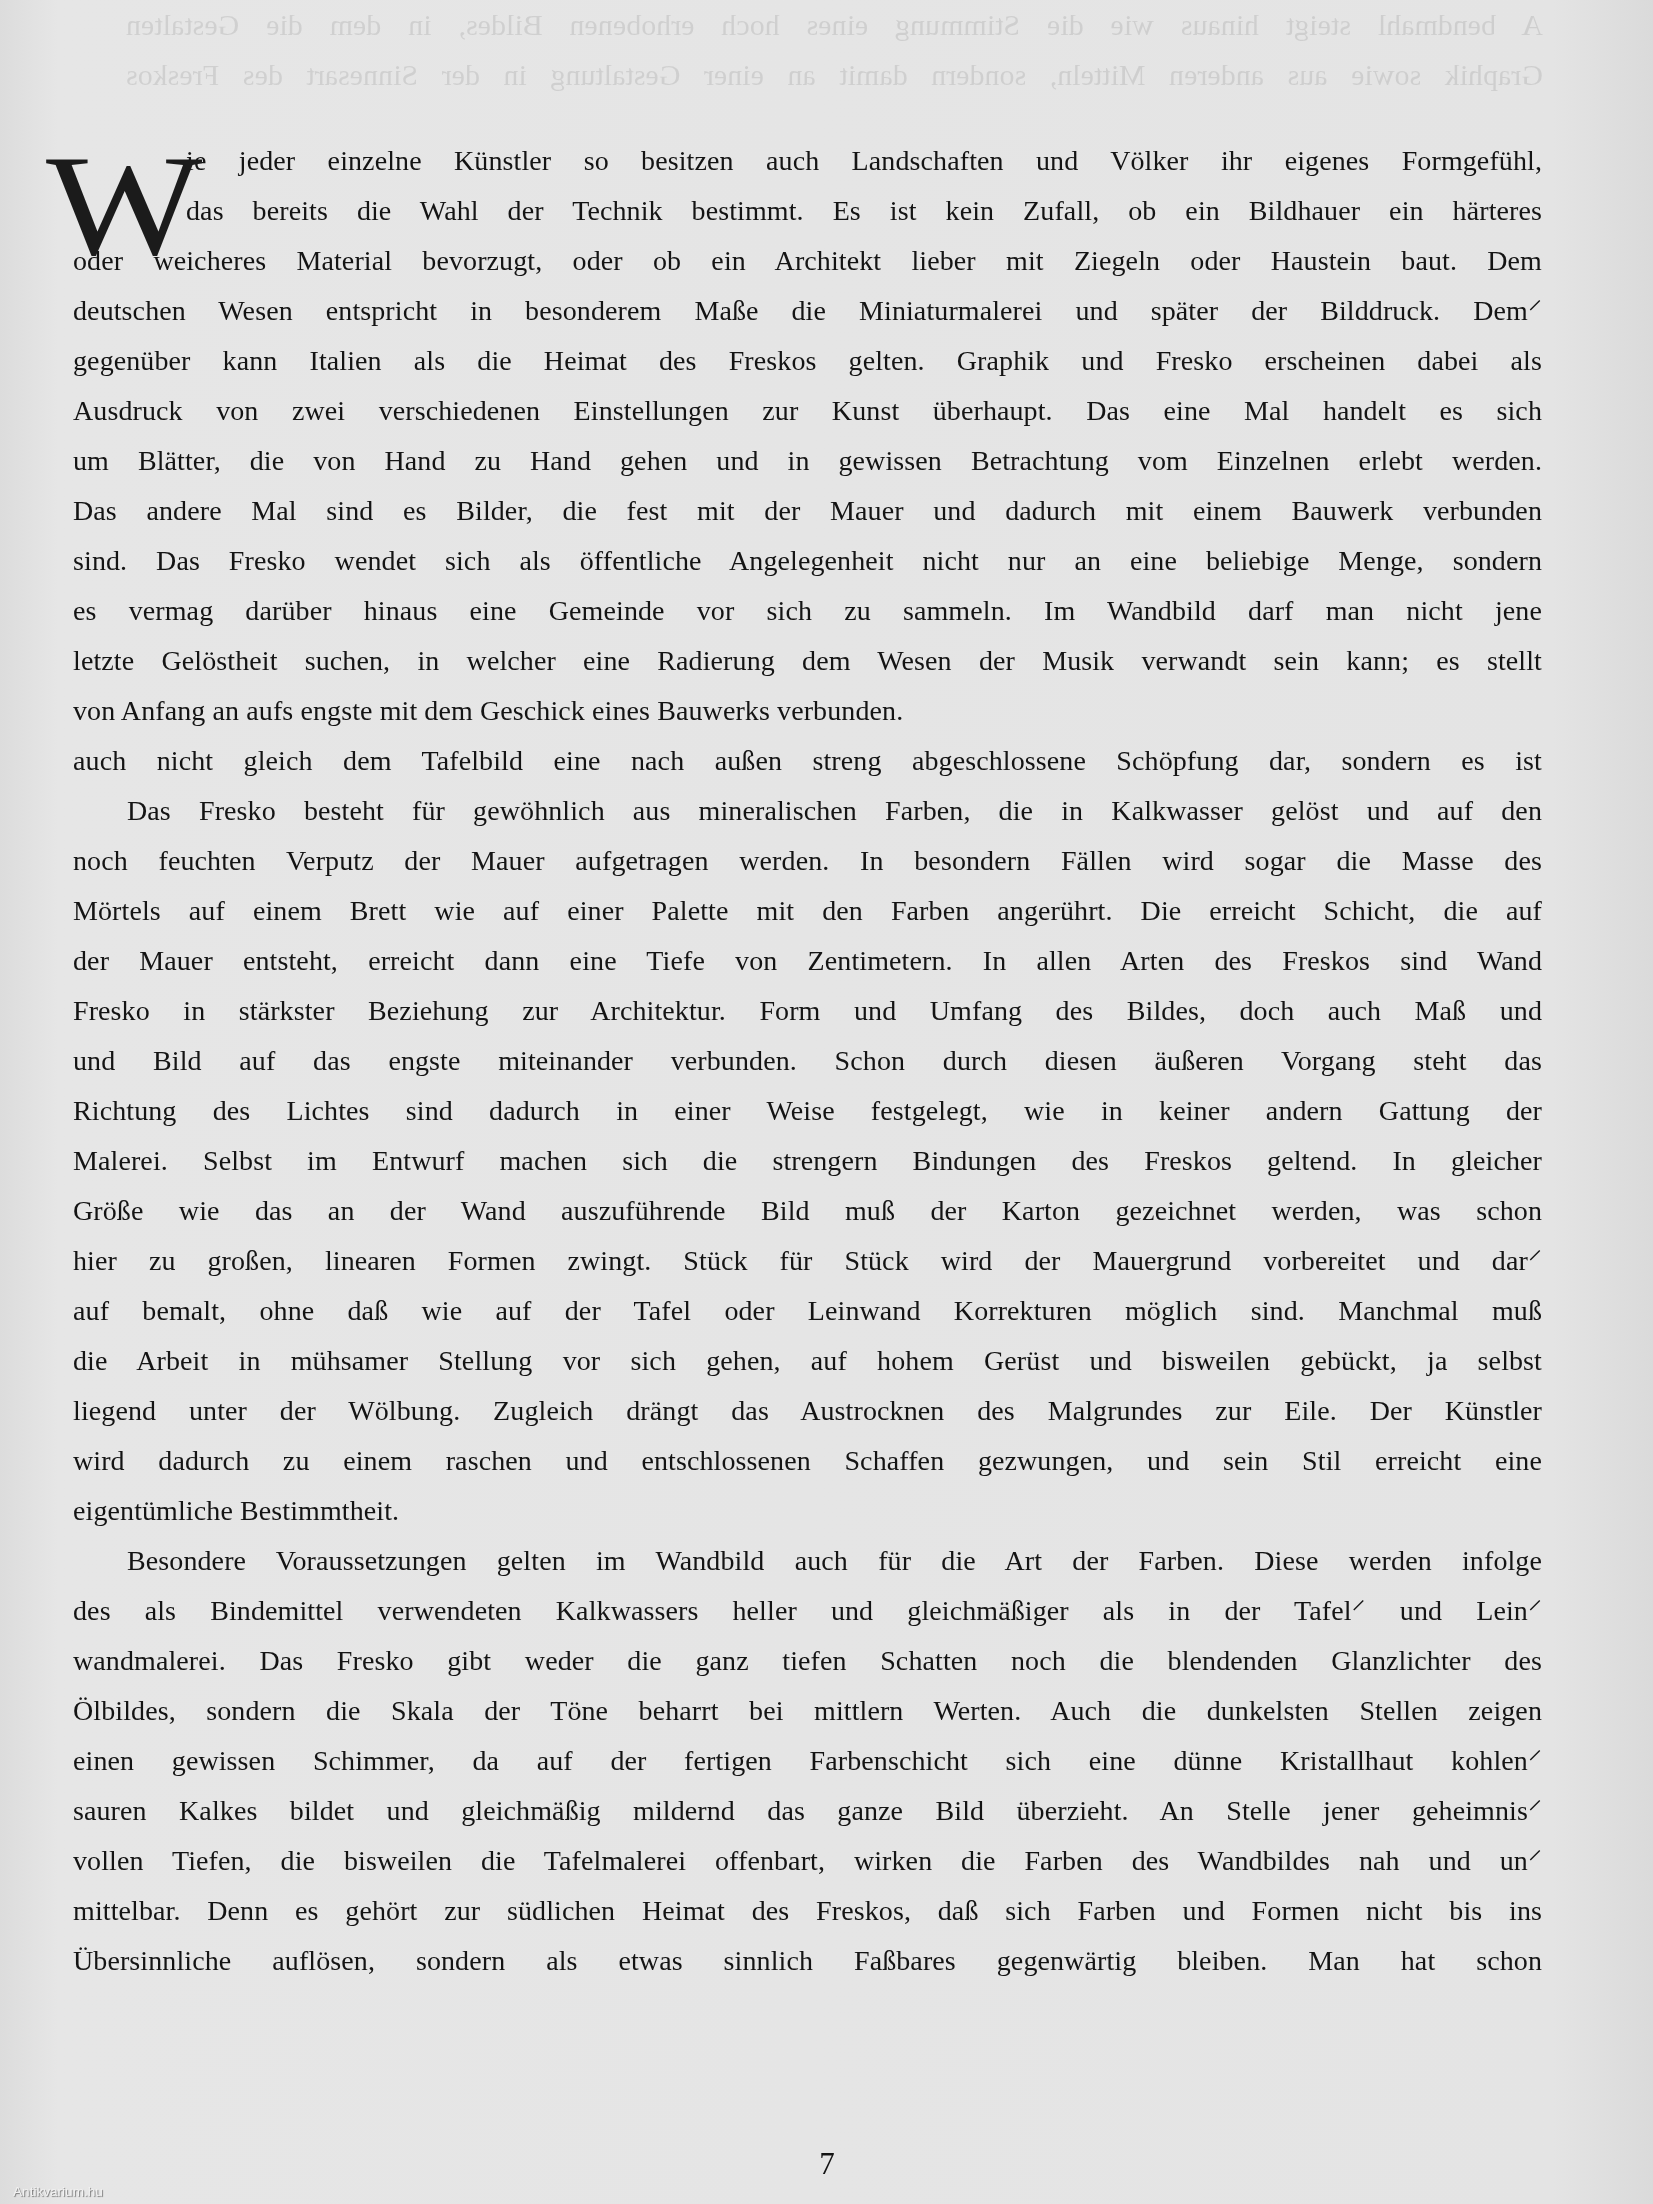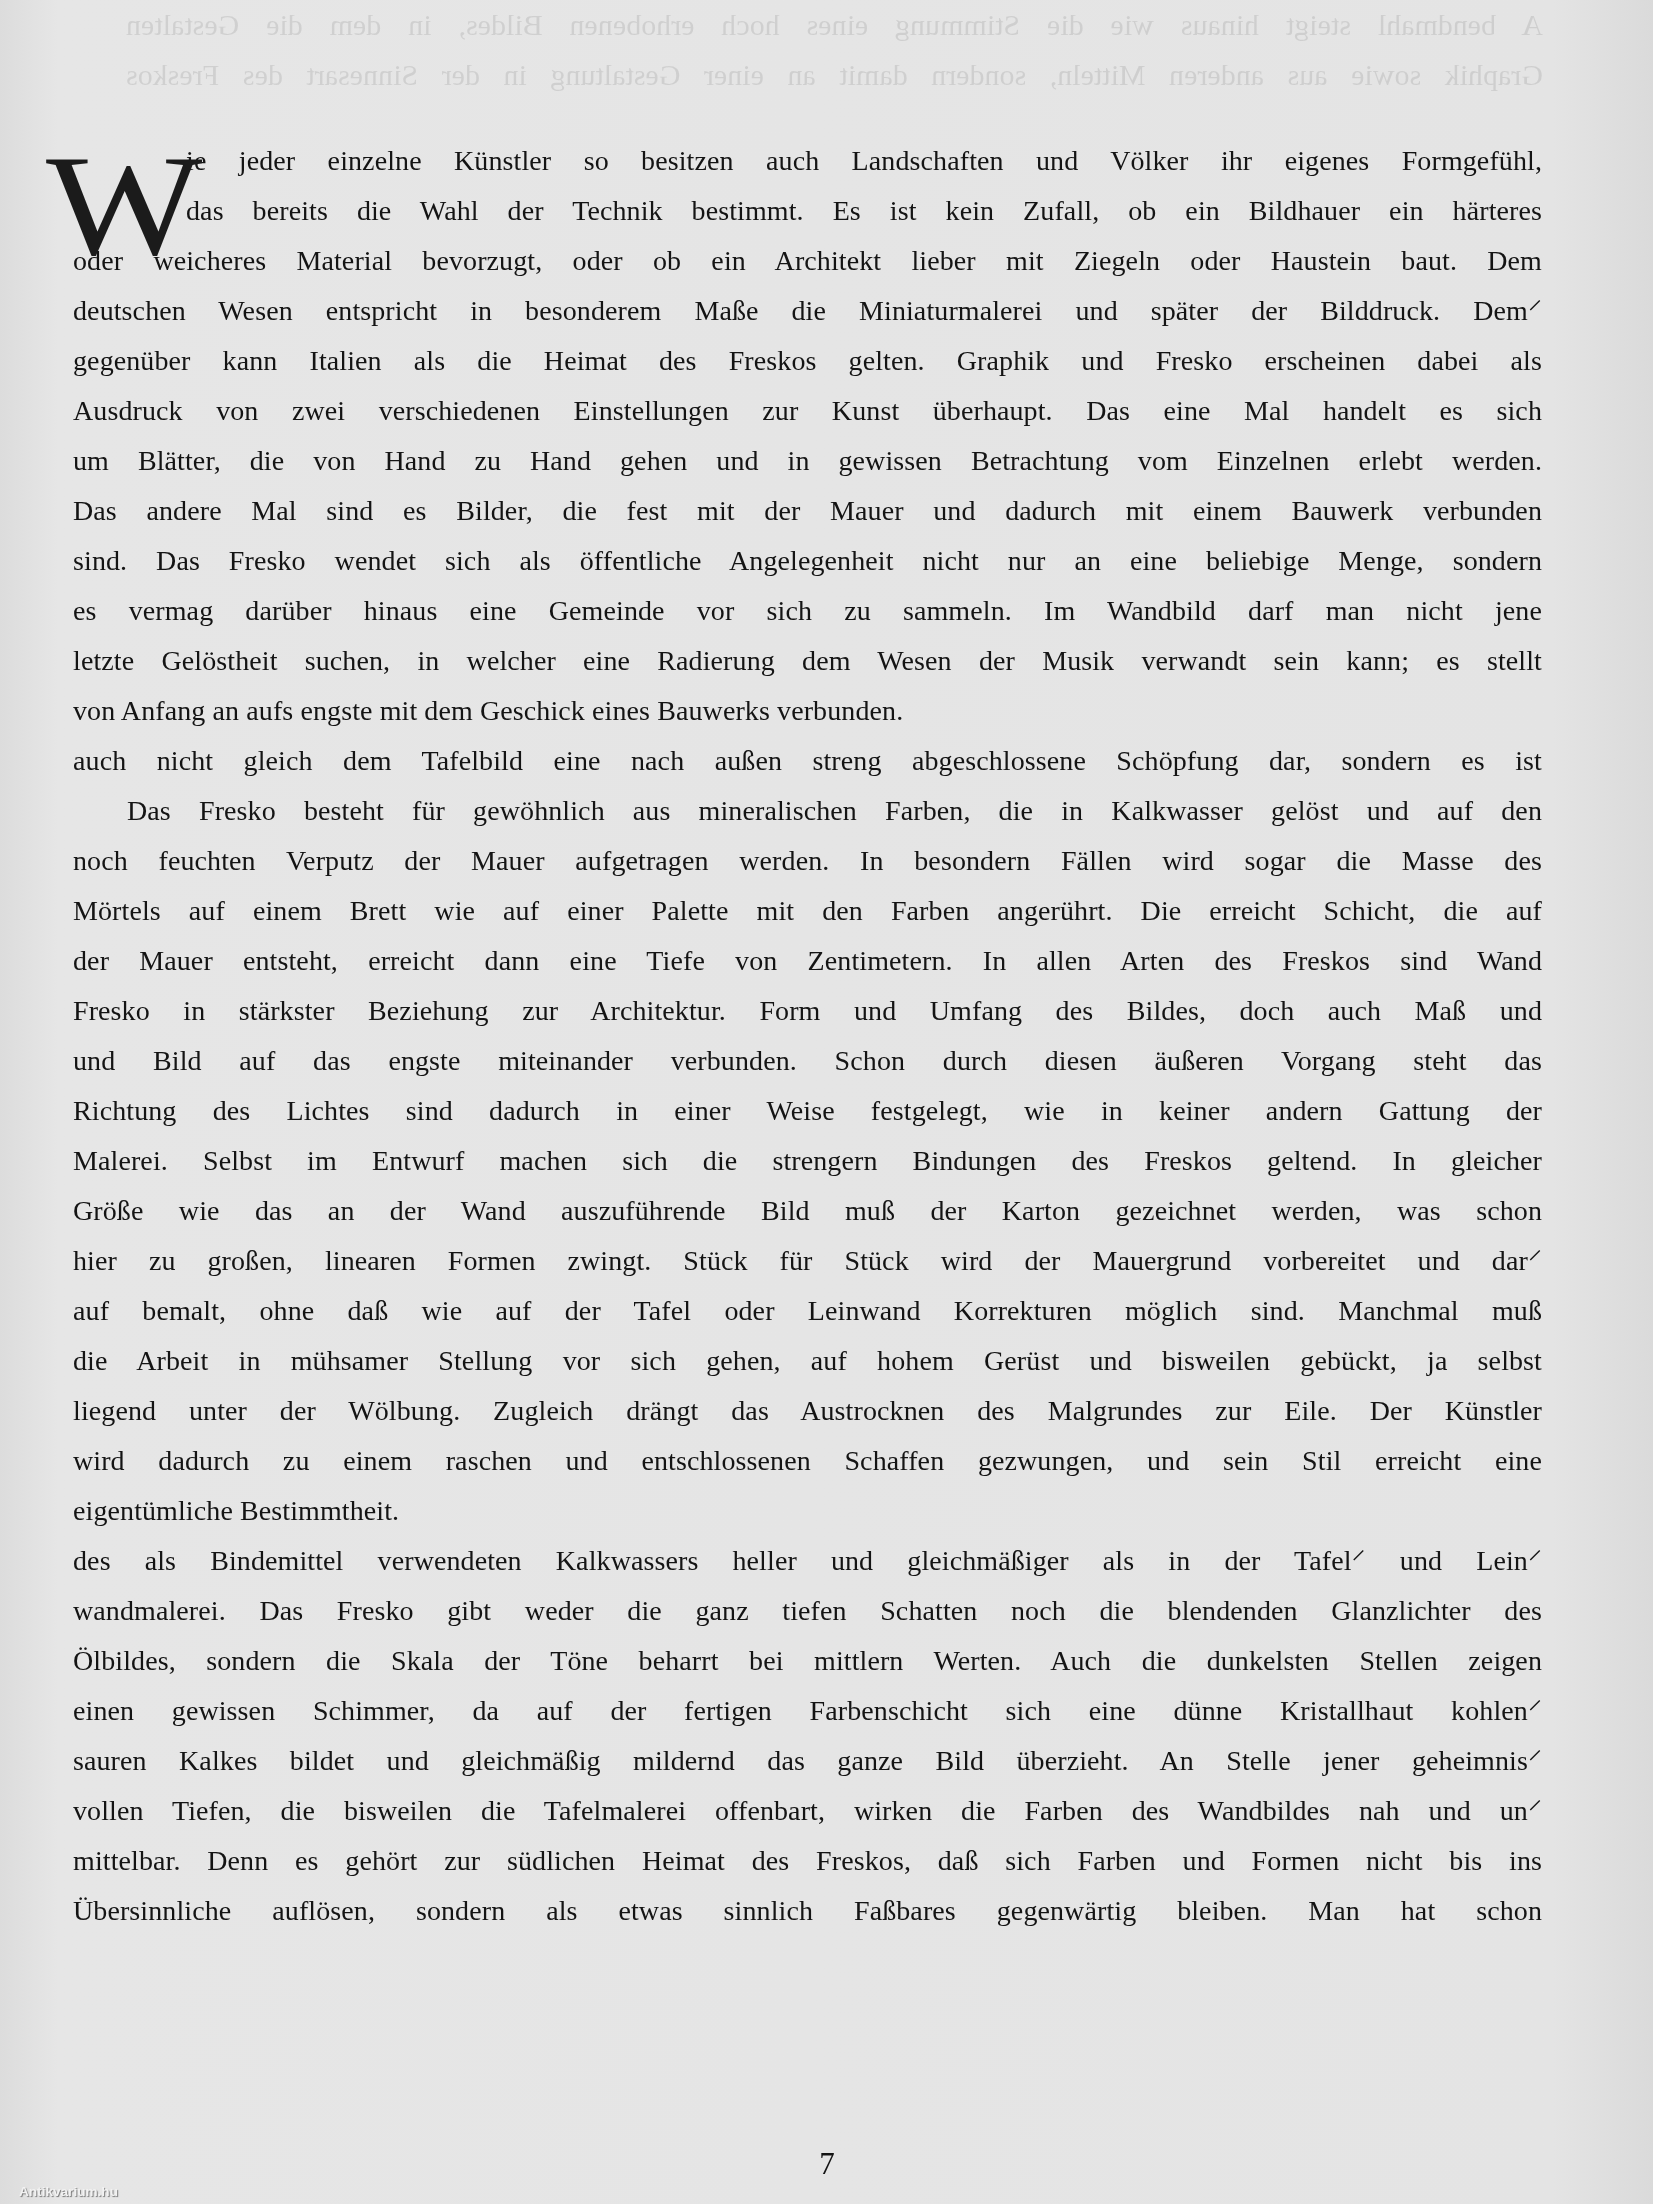--- a/index.html
+++ b/index.html
@@ -35,22 +35,22 @@
     position: absolute; left: -27px; top: 11.6px;
     font-size: 144px; line-height: 116px; font-weight: normal;
     color: #1b1b1b;
     transform: scaleX(1.15); transform-origin: left top;
   }
   .page-number {
     position: absolute; left: 0; width: 1654px; top: 2146px;
     text-align: center; font-size: 31px;
   }
   .watermark {
-    position: absolute; left: 19px; bottom: 5.8px;
-    font-family: "Liberation Sans", sans-serif; font-size: 13.6px; font-weight: bold;
+    position: absolute; left: 13px; bottom: 5.8px;
+    font-family: "Liberation Sans", sans-serif; font-size: 13.6px; font-weight: normal;
     color: #f2f2f2; text-shadow: 1px 1px 1px #777;
   }
 </style>
 </head>
 <body>
 
 <div class="bleed">
   <div>A bendmahl steigt hinaus wie die Stimmung eines hoch erhobenen Bildes, in dem die Gestalten</div>
   <div>Graphik sowie aus anderen Mitteln, sondern damit an einer Gestaltung in der Sinnesart des Freskos</div>
 </div>
@@ -85,20 +85,21 @@
     <div class="line">Größe wie das an der Wand auszuführende Bild muß der Karton gezeichnet werden, was schon</div>
     <div class="line">hier zu großen, linearen Formen zwingt. Stück für Stück wird der Mauergrund vorbereitet und dar⸍</div>
     <div class="line">auf bemalt, ohne daß wie auf der Tafel oder Leinwand Korrekturen möglich sind. Manchmal muß</div>
     <div class="line">die Arbeit in mühsamer Stellung vor sich gehen, auf hohem Gerüst und bisweilen gebückt, ja selbst</div>
     <div class="line">liegend unter der Wölbung. Zugleich drängt das Austrocknen des Malgrundes zur Eile. Der Künstler</div>
     <div class="line">wird dadurch zu einem raschen und entschlossenen Schaffen gezwungen, und sein Stil erreicht eine</div>
     <div class="line last">eigentümliche Bestimmtheit.</div>
   </div>
 
   <div>
+    <div class="line indent">Besondere Voraussetzungen gelten im Wandbild auch für die Art der Farben. Diese werden infolge</div>
     <div class="line">des als Bindemittel verwendeten Kalkwassers heller und gleichmäßiger als in der Tafel⸍ und Lein⸍</div>
     <div class="line">wandmalerei. Das Fresko gibt weder die ganz tiefen Schatten noch die blendenden Glanzlichter des</div>
     <div class="line">Ölbildes, sondern die Skala der Töne beharrt bei mittlern Werten. Auch die dunkelsten Stellen zeigen</div>
     <div class="line">einen gewissen Schimmer, da auf der fertigen Farbenschicht sich eine dünne Kristallhaut kohlen⸍</div>
     <div class="line">sauren Kalkes bildet und gleichmäßig mildernd das ganze Bild überzieht. An Stelle jener geheimnis⸍</div>
     <div class="line">vollen Tiefen, die bisweilen die Tafelmalerei offenbart, wirken die Farben des Wandbildes nah und un⸍</div>
     <div class="line">mittelbar. Denn es gehört zur südlichen Heimat des Freskos, daß sich Farben und Formen nicht bis ins</div>
     <div class="line">Übersinnliche auflösen, sondern als etwas sinnlich Faßbares gegenwärtig bleiben. Man hat schon</div>
   </div>
 </div>

